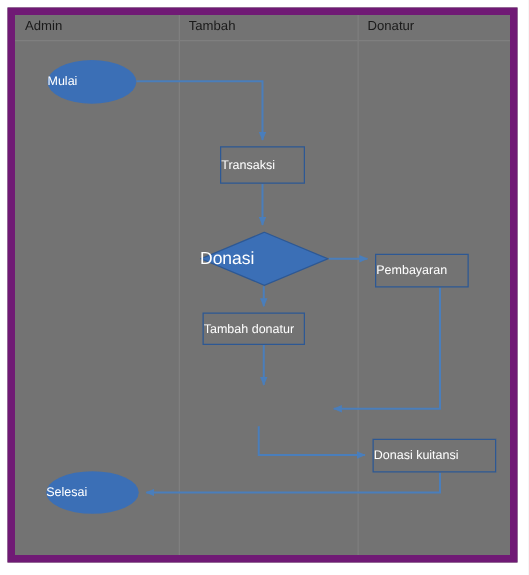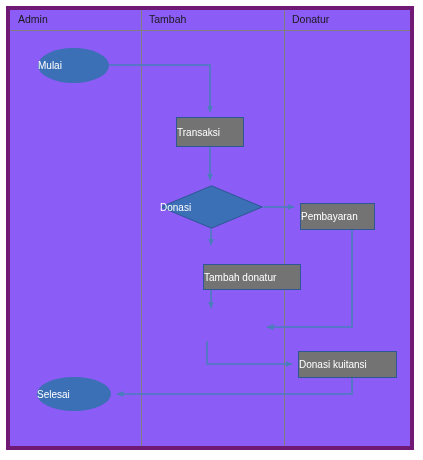--- a/index.html
+++ b/index.html
@@ -18,22 +18,22 @@
     width: 423px;
     height: 460px;
   }
   #swimlane-frame {
     position: absolute;
     left: 6px;
     top: 6px;
     width: 408px;
     height: 444px;
     box-sizing: border-box;
-    border: 4px solid #701a75;
-    background: #8b5cf6;
+    border: 6px solid #701a75;
+    background: #737373;
   }
   .lane-divider {
     position: absolute;
     top: 0;
     width: 1px;
     height: 100%;
     background: #7f7f7f;
   }
   #lane-divider-1 { left: 131px; }
   #lane-divider-2 { left: 274px; }
@@ -87,34 +87,34 @@
     border-radius: 50%;
   }
   .node-decision {
     background: transparent;
     border: none;
   }
   .node-decision .decision-label {
     position: relative;
     z-index: 2;
     color: #ffffff;
-    font-size: 10px;
+    font-size: 14px;
   }
   .node-decision .decision-shape {
     position: absolute;
     left: 0; top: 0;
     width: 100%; height: 100%;
     z-index: 1;
   }
 
   #node-mulai      { left: 38px;  top: 48px;  width: 71px;  height: 35px; }
   #node-transaksi  { left: 176px; top: 117px; width: 68px;  height: 30px; }
   #node-donasi     { left: 160px; top: 185px; width: 103px; height: 44px; }
   #node-pembayaran { left: 300px; top: 203px; width: 75px;  height: 27px; }
-  #node-tambah     { left: 162px; top: 264px; width: 98px;  height: 26px; margin-left: 41px; }
+  #node-tambah     { left: 162px; top: 250px; width: 82px;  height: 26px; }
   #node-cetak      { left: 158px; top: 313px; width: 103px; height: 28px; }
   #node-terima     { left: 298px; top: 351px; width: 99px;  height: 27px; }
   #node-selesai    { left: 37px;  top: 377px; width: 74px;  height: 34px; }
 </style>
 </head>
 <body>
 
 <div id="flowchart-root">
 
   <div id="swimlane-frame">

